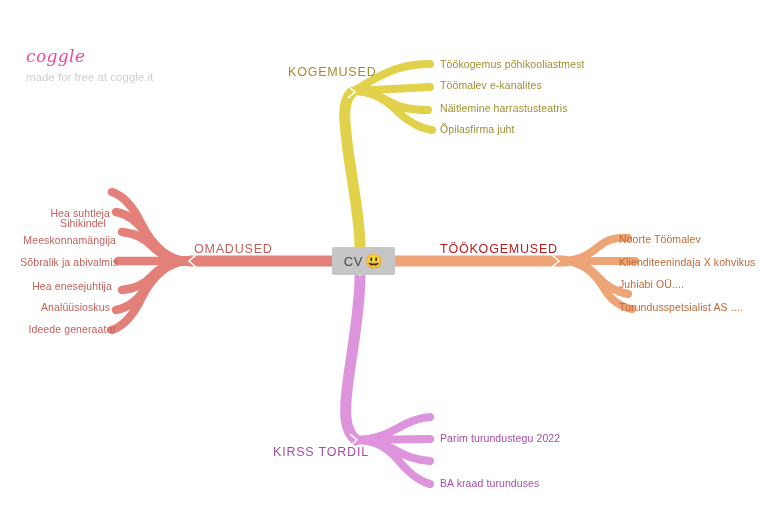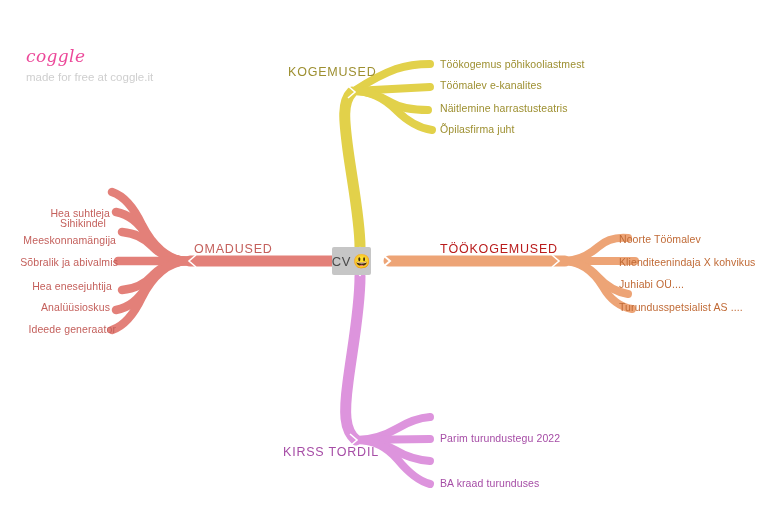--- a/index.html
+++ b/index.html
@@ -49,21 +49,21 @@
     font-size: 11.5px;
     color: #cfcfcf;
     line-height: 1;
   }
 
   
   .center-node {
     position: absolute;
     left: 332px;
     top: 247px;
-    width: 39px;
+    width: 63px;
     height: 28px;
     background: #c6c6c6;
     border-radius: 2px;
     display: flex;
     align-items: center;
     justify-content: center;
     gap: 3px;
     box-sizing: border-box;
   }
   .center-label {
@@ -166,21 +166,21 @@
   <div class="node-label leaf-label" style="left:440px; top:103px; color:#9d8f30;">Näitlemine harrastusteatris</div>
   <div class="node-label leaf-label" style="left:440px; top:124px; color:#9d8f30;">Õpilasfirma juht</div>
 
   <div class="node-label cat-label" style="left:440px; top:243px; color:#b91c1c;">TÖÖKOGEMUSED</div>
 
   <div class="node-label leaf-label" style="left:619px; top:234px; color:#c06a36;">Noorte Töömalev</div>
   <div class="node-label leaf-label" style="left:619px; top:257px; color:#c06a36;">Klienditeenindaja X kohvikus</div>
   <div class="node-label leaf-label" style="left:619px; top:279px; color:#c06a36;">Juhiabi OÜ....</div>
   <div class="node-label leaf-label" style="left:619px; top:302px; color:#c06a36;">Turundusspetsialist AS ....</div>
 
-  <div class="node-label cat-label" style="left:283px; top:446px; color:#a64da6;text-align:center;">KIRSS TORDIL</div>
+  <div class="node-label cat-label" style="left:273px; top:446px; color:#a64da6;text-align:center;">KIRSS TORDIL</div>
 
   <div class="node-label leaf-label" style="left:440px; top:433px; color:#a64da6;">Parim turundustegu 2022</div>
   <div class="node-label leaf-label" style="left:440px; top:478px; color:#a64da6;">BA kraad turunduses</div>
 
   <div class="node-label cat-label" style="left:194px; top:243px; color:#c4605c;">OMADUSED</div>
 
   <div class="node-label leaf-label right-anchor" style="right:667px; top:182px; color:#c4605c;margin-top:36px;">Sihikindel</div>
   <div class="node-label leaf-label right-anchor" style="right:663px; top:208px; color:#c4605c;">Hea suhtleja</div>
   <div class="node-label leaf-label right-anchor" style="right:657px; top:235px; color:#c4605c;">Meeskonnamängija</div>
   <div class="node-label leaf-label right-anchor" style="right:655px; top:257px; color:#c4605c;">Sõbralik ja abivalmis</div>

